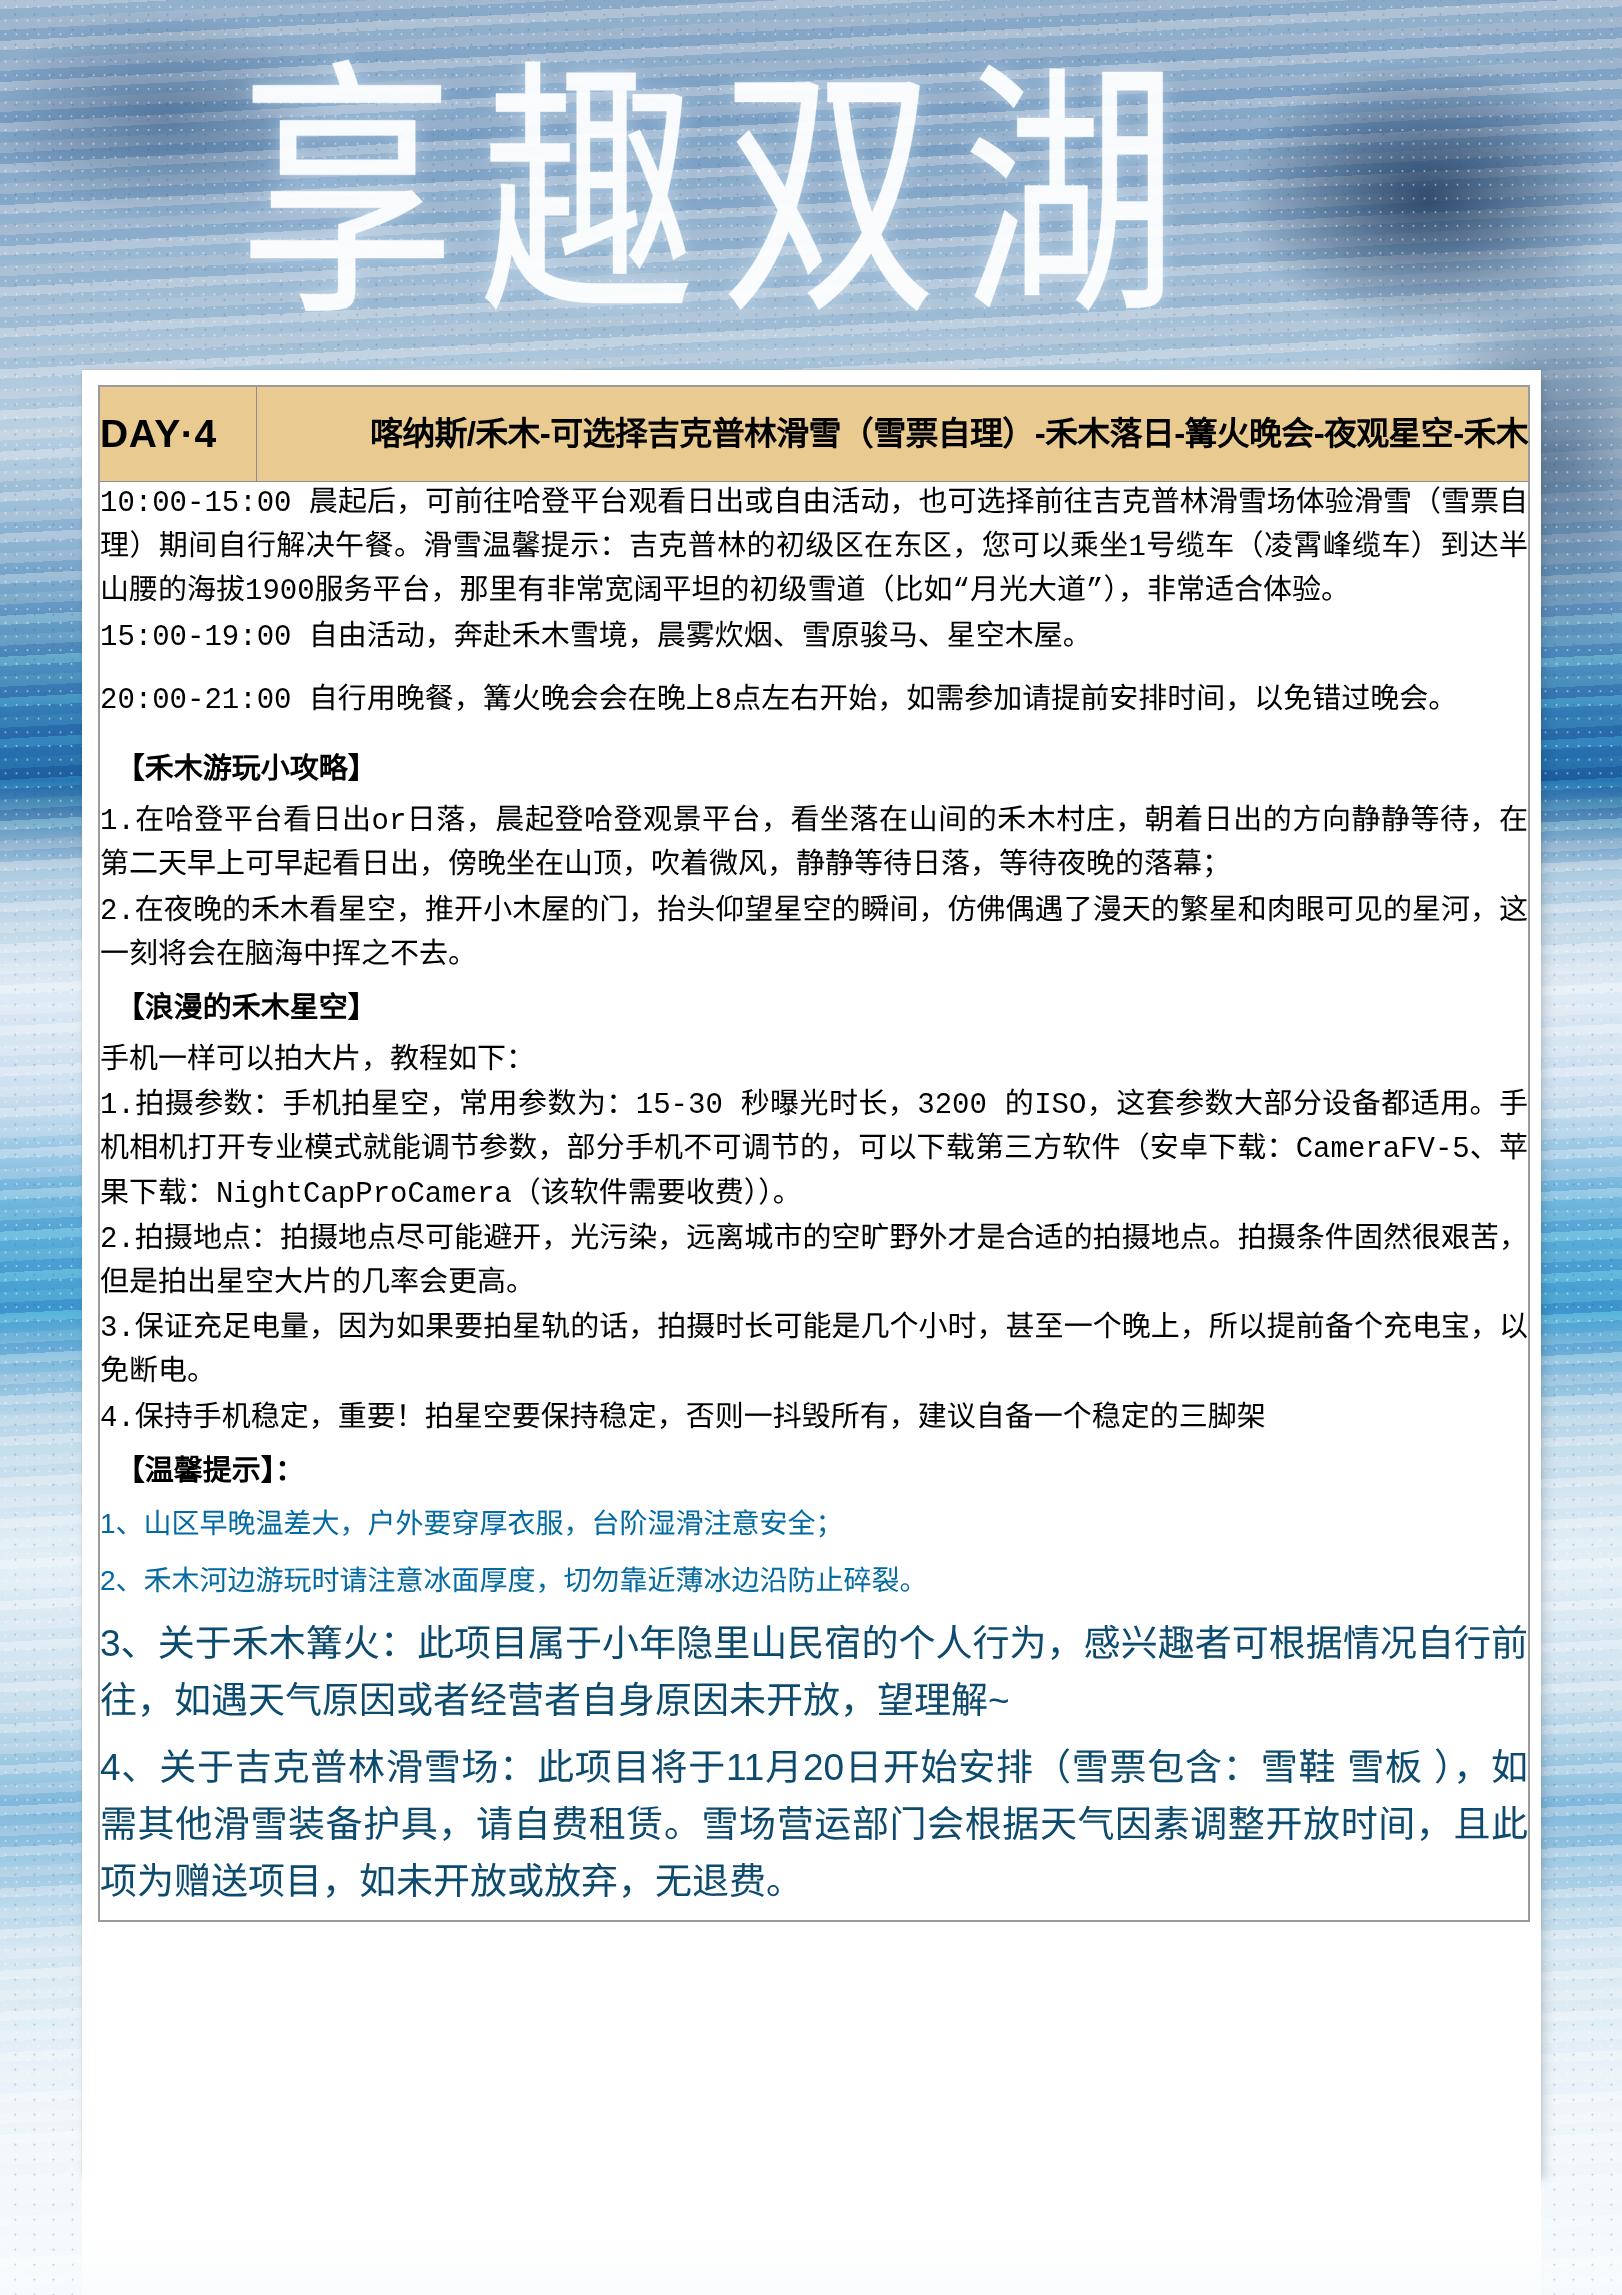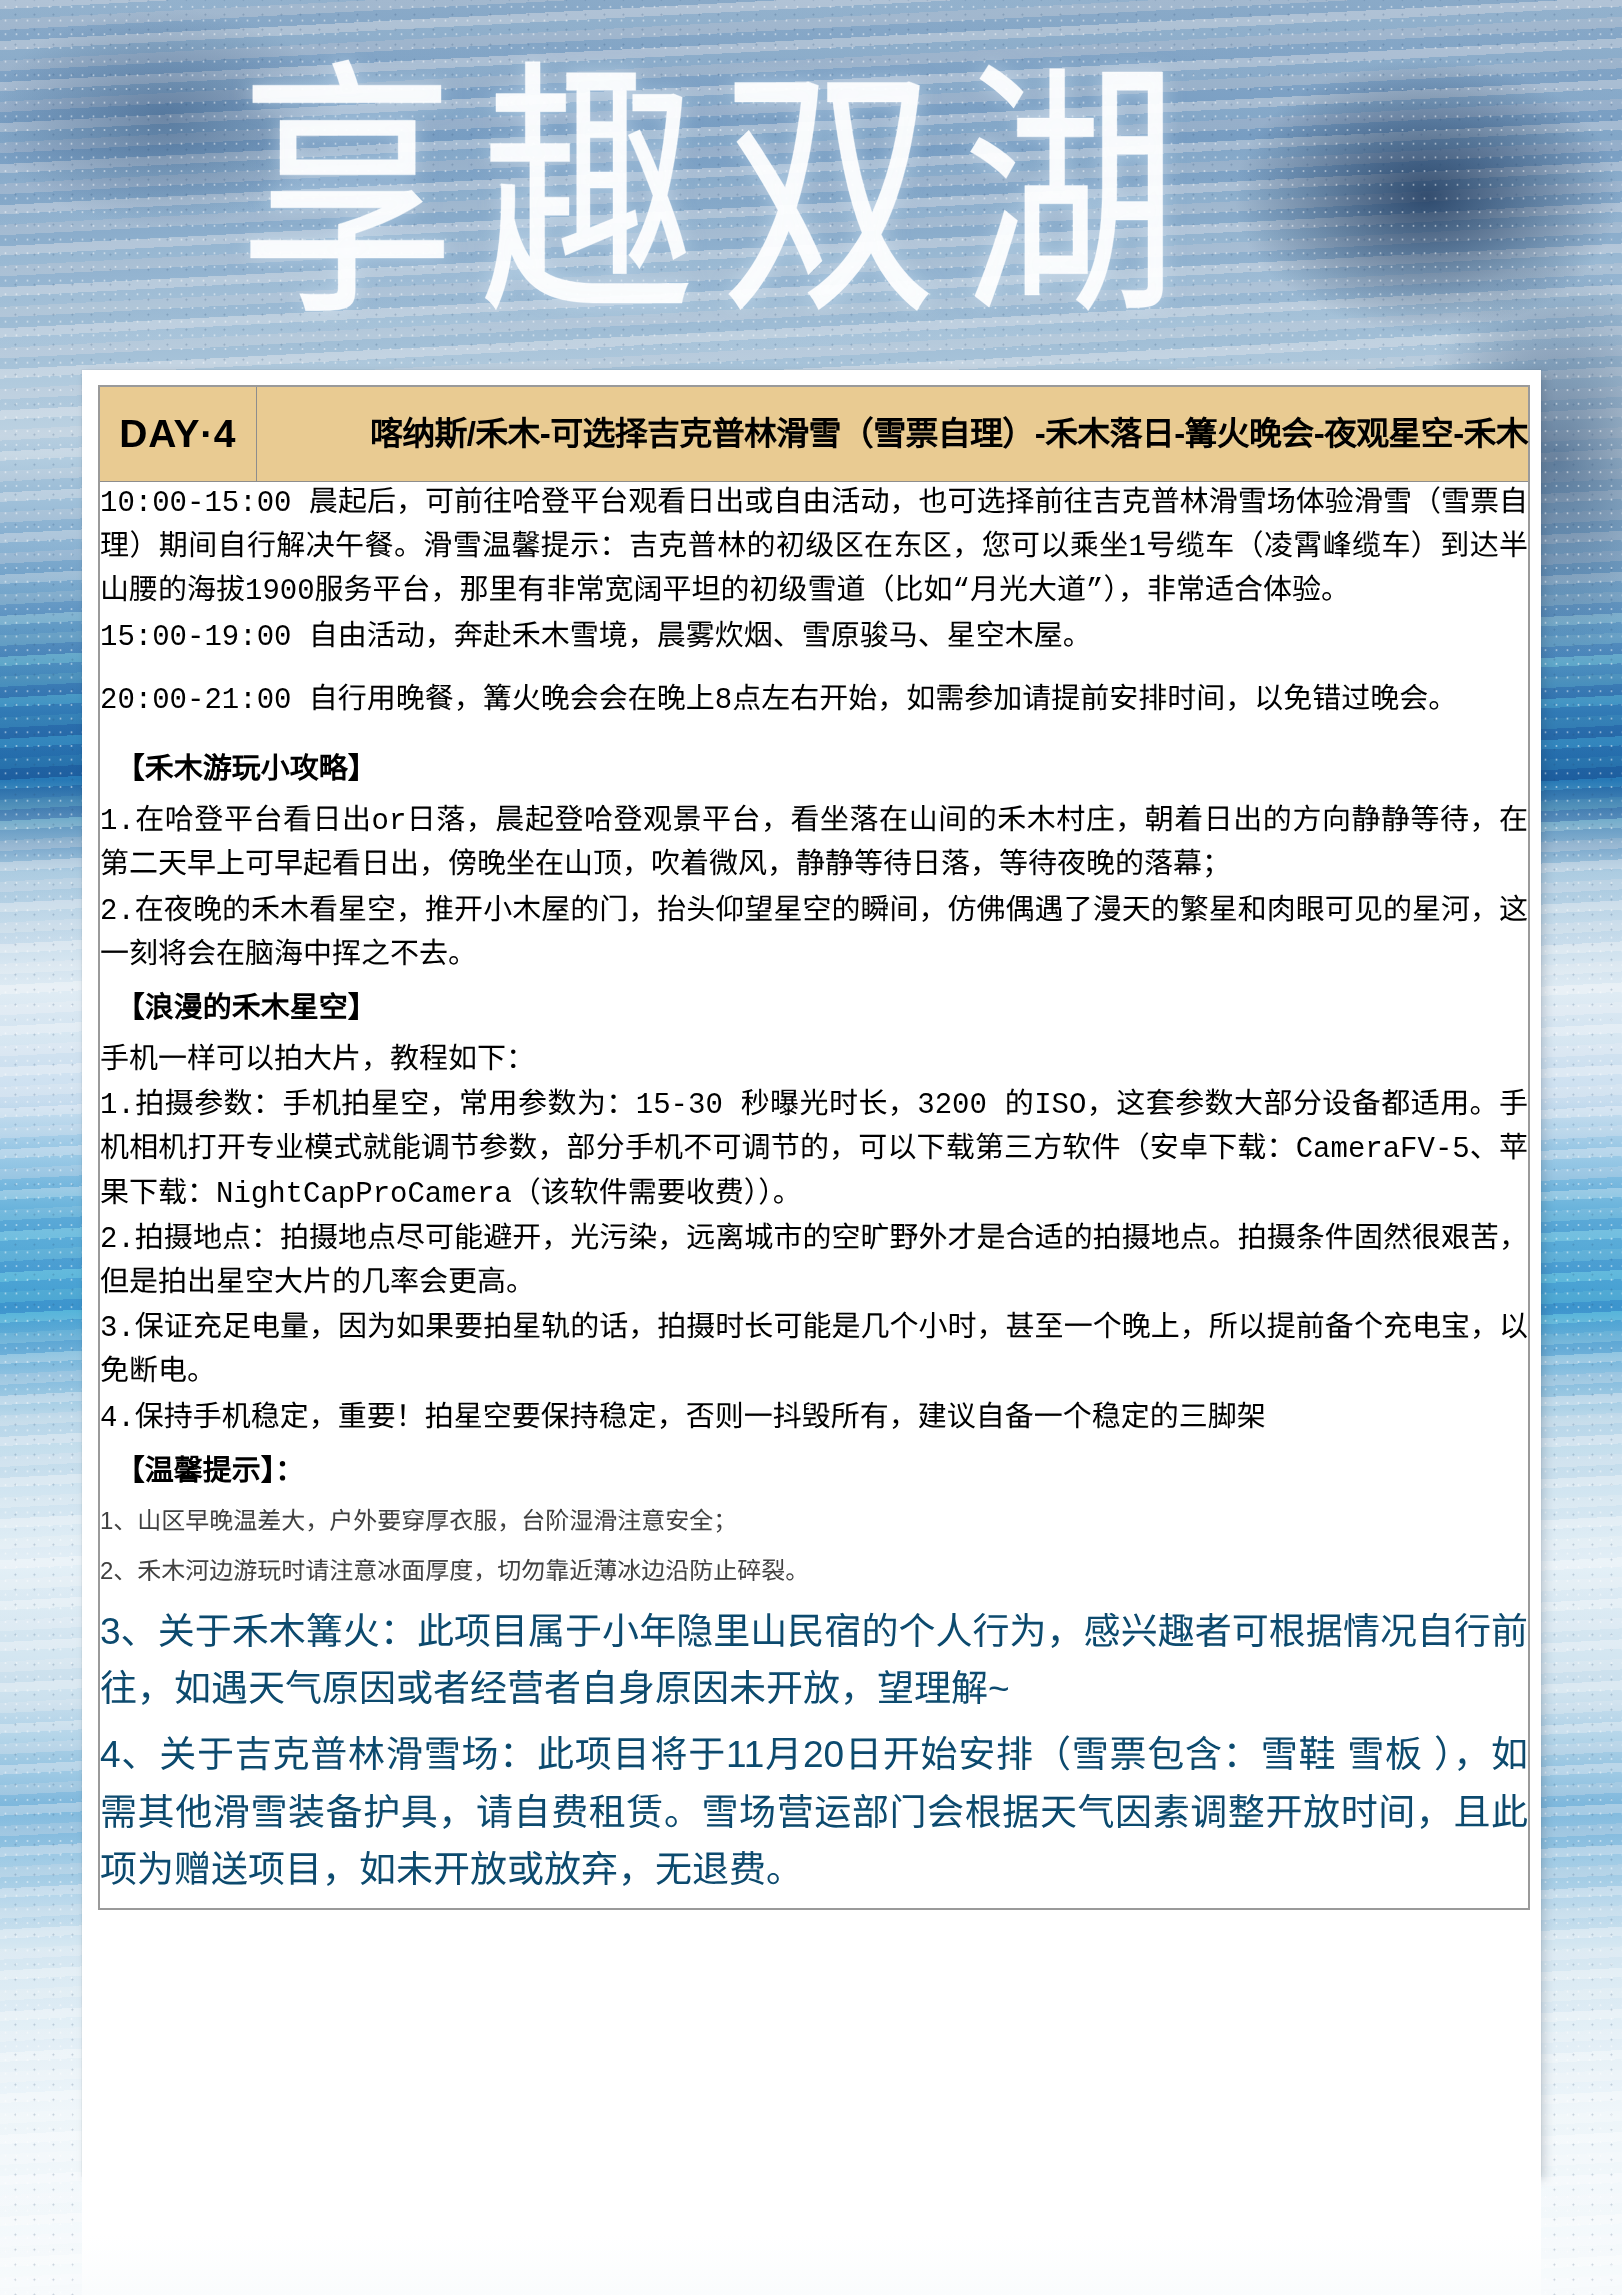--- a/index.html
+++ b/index.html
@@ -101,21 +101,21 @@
   }
   #itinerary td{
     border:1.3px solid #8d8d8d;
     vertical-align:middle;
     padding:0;
     background:#fff;
   }
 
   .day-cell{
     background:#e9cb92 !important;
-    text-align:center;
+    text-align:left;
     font-size:39px;
     font-weight:bold;
     color:#000;
     letter-spacing:0.7px;
     height:94px;
     font-family:"Liberation Sans","DejaVu Sans",sans-serif;
     margin-left:15px;
   }
   .day-title{
     background:#e9cb92 !important;
@@ -174,23 +174,23 @@
 
   .note-red{
     font-size:37px;
     line-height:1.55;
     color:#0c4a6e;
     margin:0 0 9.2px 0;
     text-align:justify;
     text-justify:inter-ideograph;
   }
   .note-black{
-    font-size:24px;
+    font-size:28px;
     line-height:1.55;
-    color:#404040;
+    color:#0369a1;
     margin:0 0 13px 0;
     text-align:justify;
     text-justify:inter-ideograph;
   }
 </style>
 </head>
 <body>
 
 <div id="bg-photo"></div>
 <div id="bg-noise"></div>

